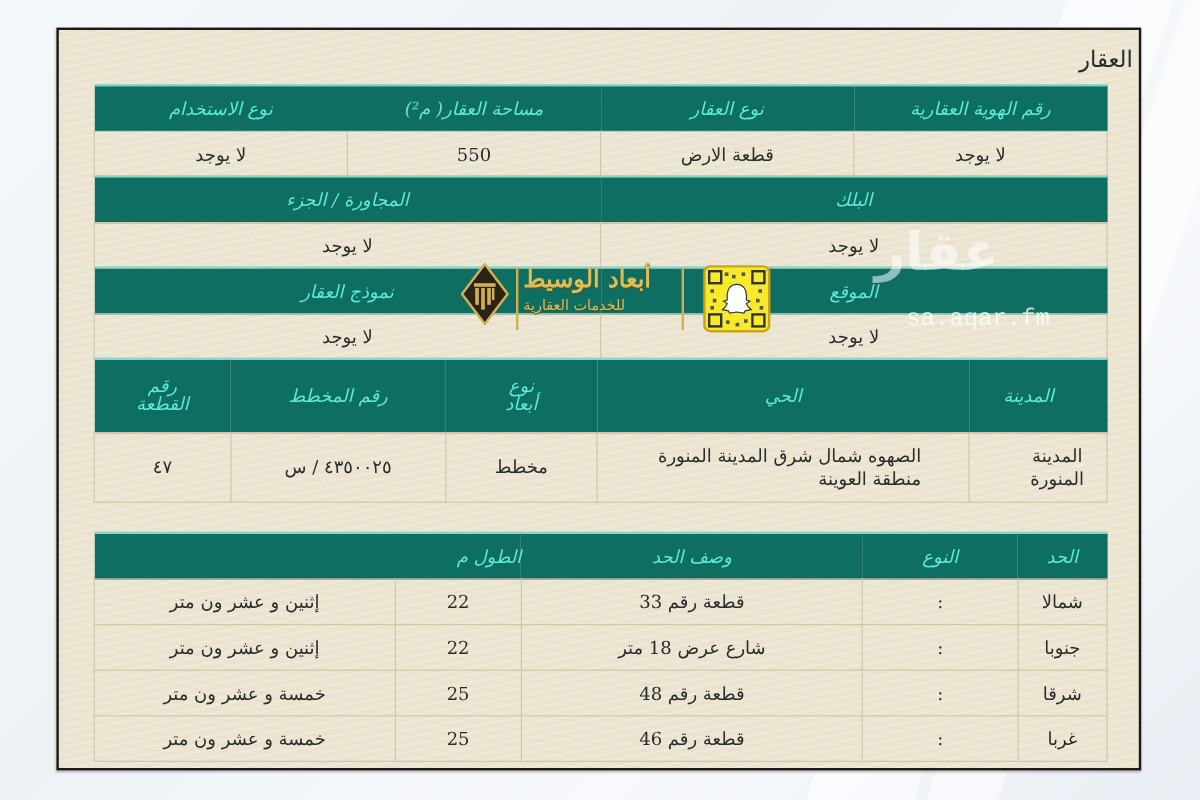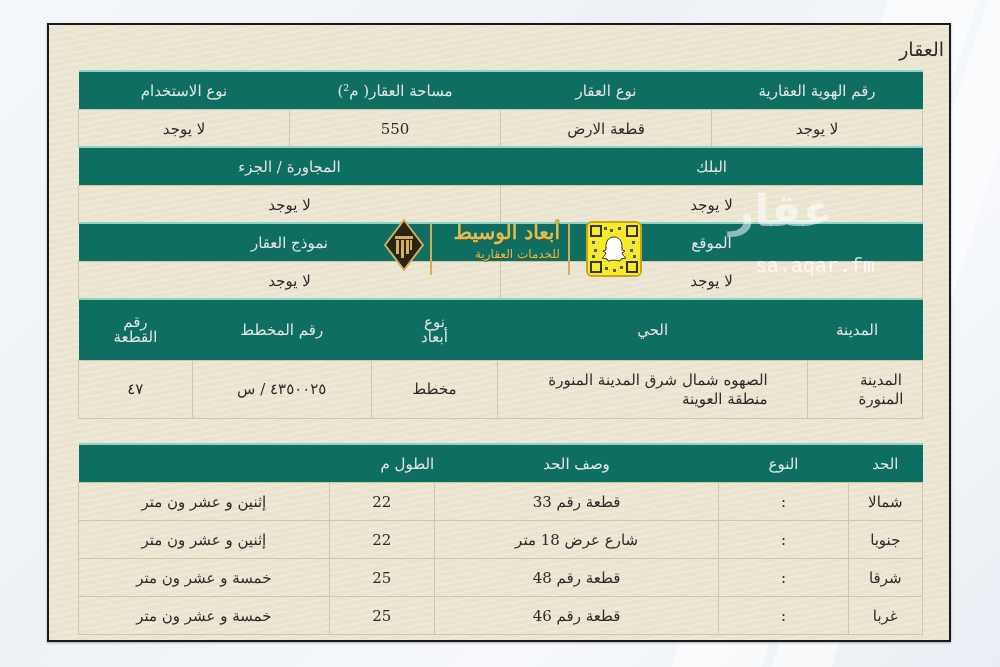--- a/index.html
+++ b/index.html
@@ -20,23 +20,24 @@
     }
     .section-title {
       position: absolute; right: 5px; top: 13px;
       font-size: 19px; color: #2b2b2b; direction: rtl;
     }
     table.grid {
       position: absolute; left: 29px; width: 845px;
       border-collapse: collapse; direction: rtl; table-layout: fixed;
     }
     table.grid th {
-      background: #0F6E62; color: #e5e5e5; font-weight: normal;
+      background: #0F6E62; color: #5eead4; font-weight: normal;
       font-size: 15px; text-align: center; padding: 0;
       border-top: 2px solid #8fd3c6;
+      font-style: italic;
     }
     table.grid td {
       color: #2b2b2b; font-size: 15px; text-align: center; padding: 0;
       border: 1px solid #cfc6ad;
     }
     .t1 { top: 45px; }
     .t1 th { height: 37px; }
     .t1 td { height: 37px; border-radius: 19px; }
     .t3 { top: 273px; }
     .t3 th { height: 60px; line-height: 15px; }
@@ -47,21 +48,21 @@
     .pad-r { text-align: left; padding-right: 16px !important; }
     .logo-wrap {
       position: absolute; left: 335px; top: 192px; width: 260px; height: 64px;
       direction: ltr;
     }
     .logo-diamond {
       position: absolute; left: 0; top: 2px; width: 40px; height: 52px;
     }
     .logo-divider { position: absolute; top: 6px; width: 2px; height: 52px; background: #d4b055; }
     .logo-text {
-      position: absolute; left: 52px; top: 2px; width: 124px; text-align: right; direction: rtl;
+      position: absolute; left: 52px; top: 2px; width: 124px; text-align: left; direction: rtl;
     }
     .logo-main { font-size: 20px; color: #d8bf5a; font-weight: bold; text-shadow: 0 1px 1px #5b4a10; line-height: 26px; }
     .logo-sub { font-size: 12px; color: #d8bf5a; text-shadow: 0 1px 1px #5b4a10; line-height: 18px; }
     .qr {
       position: absolute; left: 202px; top: 4px; width: 52px; height: 52px;
       background: #f6ea2b; border: 2px solid #c9a517; border-radius: 6px;
     }
     .watermark {
       position: absolute; left: 620px; top: 172px; width: 240px; height: 100px; direction: ltr;
       pointer-events: none;

